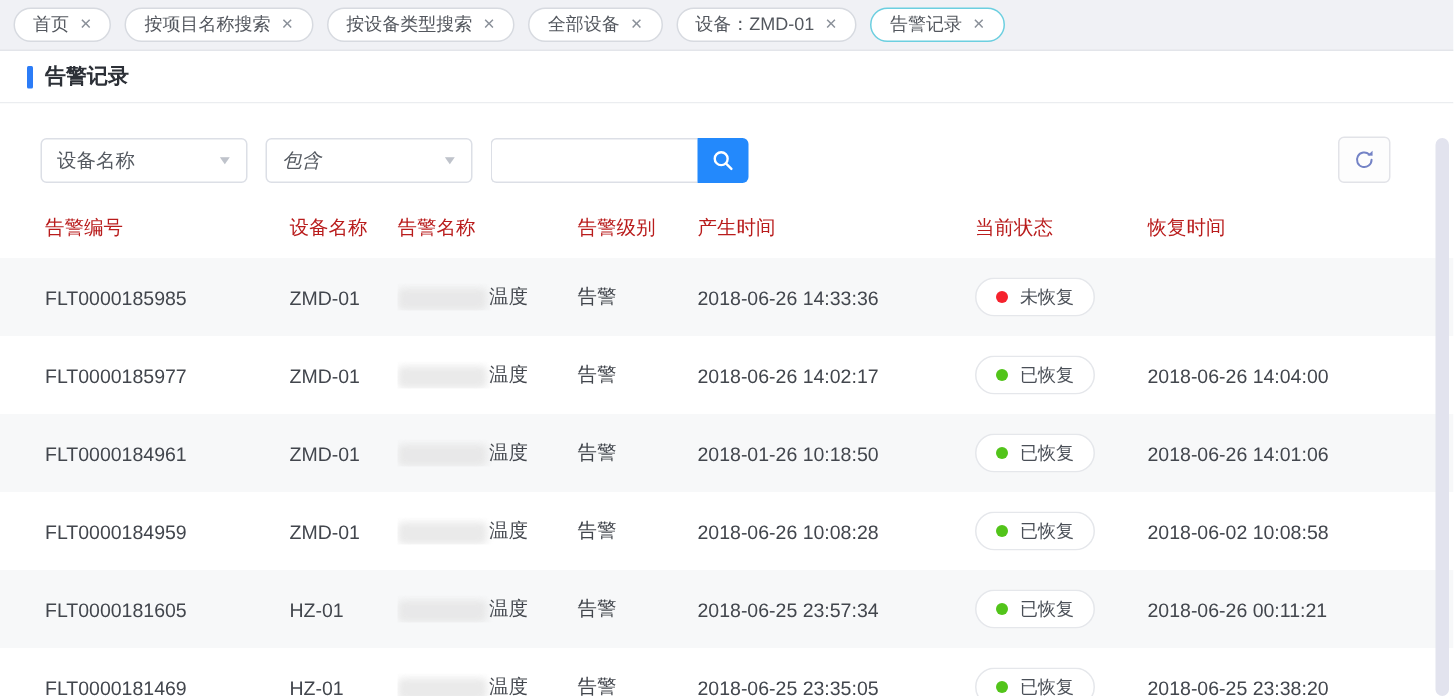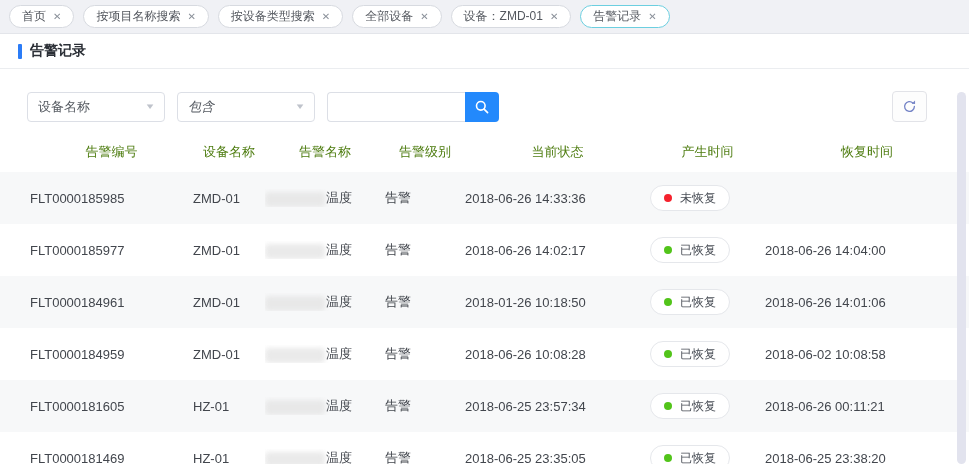--- a/index.html
+++ b/index.html
@@ -87,21 +87,21 @@
     display: flex; align-items: center; justify-content: center;
     cursor: pointer;
   }
   
   .grid-row {
     display: grid;
     grid-template-columns: 163px 72px 120px 80px 185px 115px auto;
     align-items: center;
     padding-left: 30px;
   }
-  .thead { height: 41px; font-size: 13px; color: #4d7c0f; background: #fff; text-align: center; }
+  .thead { height: 41px; font-size: 13px; color: #b91c1c; background: #fff; }
   .tr { height: 52px; font-size: 13px; color: #42464d; background: #fff; }
   .tr.striped { background: #f7f8f9; }
   .td { overflow: hidden; white-space: nowrap; }
   .name-cell { display: flex; align-items: flex-end; }
   .redact {
     width: 60px; height: 15px;
     background: #e3e3e3; border-radius: 4px;
     filter: blur(2.5px); opacity: .75;
     margin-right: 1px;
   }
@@ -184,22 +184,22 @@
       </svg>
     </span>
   </button>
 </div>
 
 <div class="grid-row thead" id="thead">
     <div class="td">告警编号</div>
     <div class="td">设备名称</div>
     <div class="td">告警名称</div>
     <div class="td">告警级别</div>
+    <div class="td">产生时间</div>
     <div class="td">当前状态</div>
-    <div class="td">产生时间</div>
     <div class="td">恢复时间</div>
   </div>
 <div id="tbody">
     <div class="grid-row tr striped">
     <div class="td">FLT0000185985</div>
     <div class="td">ZMD-01</div>
     <div class="td name-cell">
       <span class="redact"></span>
       <span>温度</span>
     </div>

